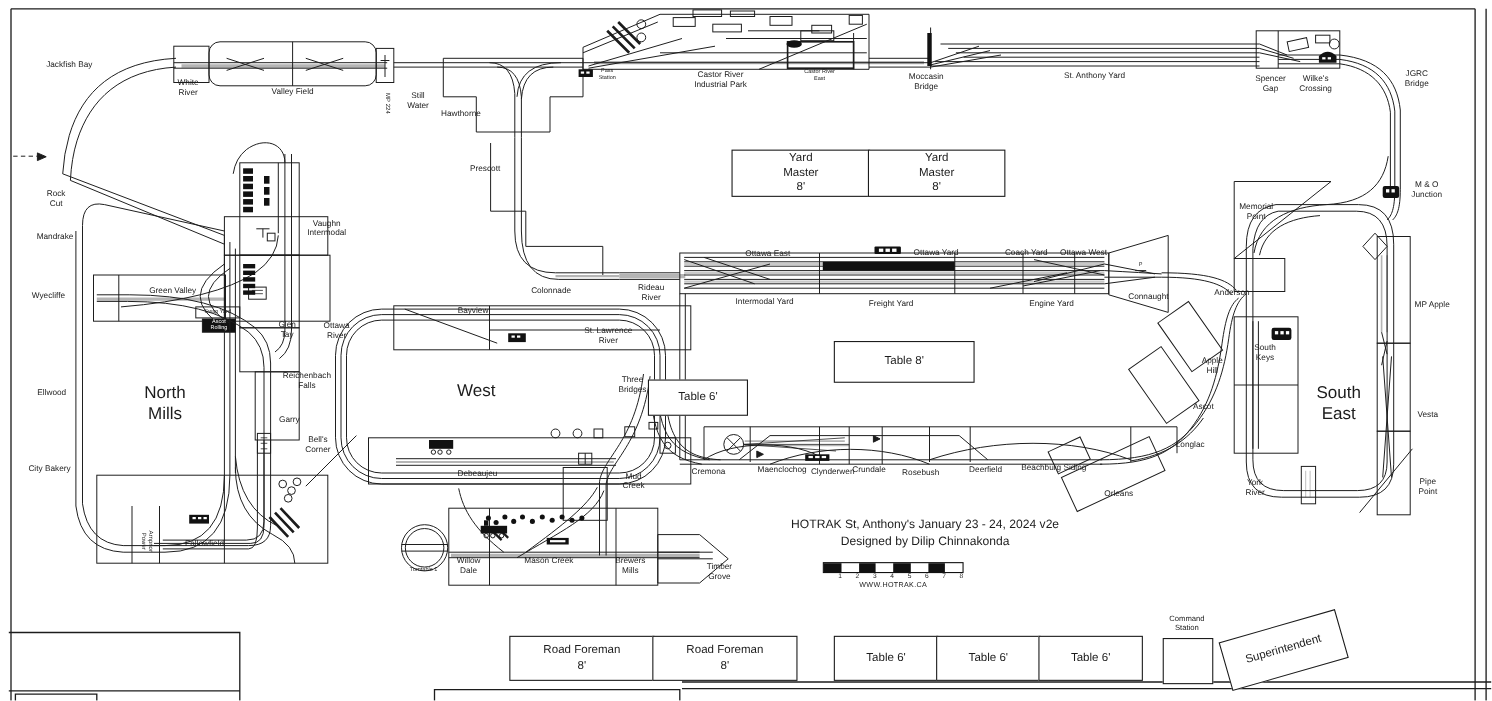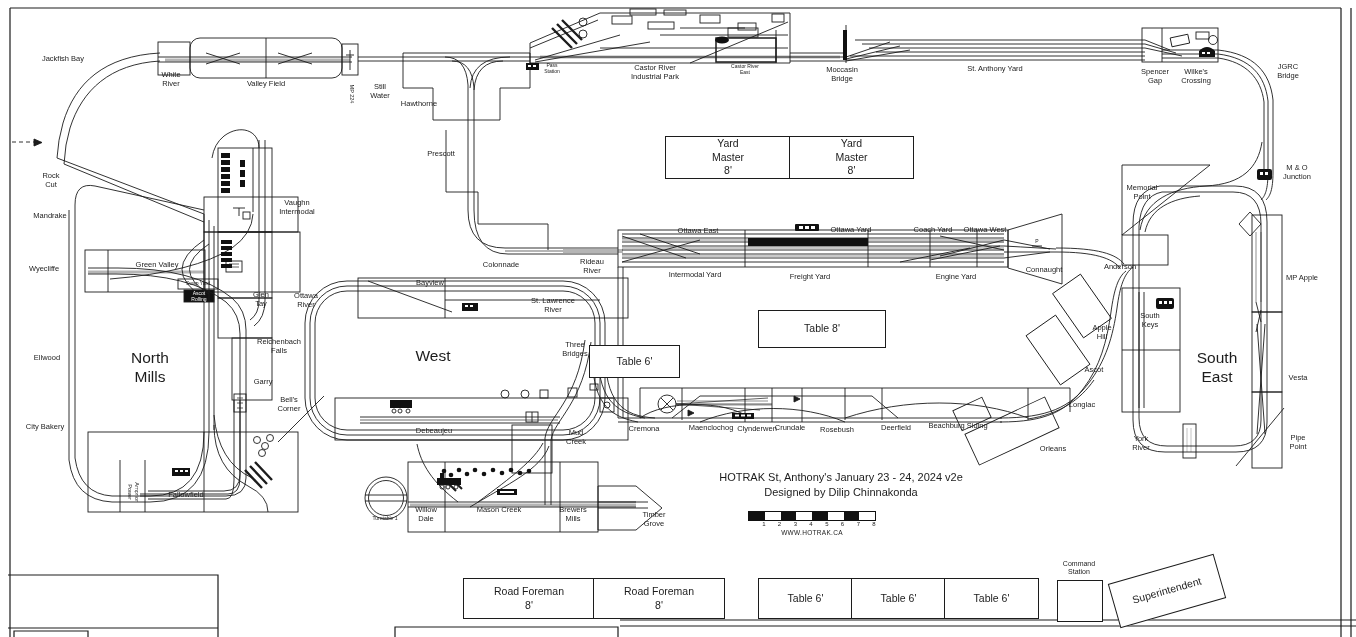--- a/index.html
+++ b/index.html
@@ -397,21 +397,21 @@
 Mills</div>
 <div class="lbl" style="left:654px;top:519px">Timber
 Grove</div>
 <div class="lbl" style="left:644px;top:428px">Cremona</div>
 <div class="lbl" style="left:711px;top:427px">Maenclochog</div>
 <div class="lbl" style="left:757px;top:428px">Clynderwen</div>
 <div class="lbl" style="left:790px;top:427px">Crundale</div>
 <div class="lbl" style="left:837px;top:429px">Rosebush</div>
 <div class="lbl" style="left:896px;top:427px">Deerfield</div>
 <div class="lbl" style="left:958px;top:425px">Beachburg Siding</div>
-<div class="lbl" style="left:1053px;top:448px">Orleans</div>
+<div class="lbl" style="left:1017px;top:448px">Orleans</div>
 <div class="lbl" style="left:1082px;top:404px">Longlac</div>
 <div class="lbl" style="left:1094px;top:369px">Ascot</div>
 <div class="lbl" style="left:1102px;top:332px">Apple
 Hill</div>
 <div class="lbl" style="left:1120px;top:266px">Anderson</div>
 <div class="lbl" style="left:1044px;top:269px">Connaught</div>
 <div class="lbl tiny" style="left:1037px;top:242px">P</div>
 <div class="lbl" style="left:698px;top:230px">Ottawa East</div>
 <div class="lbl" style="left:851px;top:229px">Ottawa Yard</div>
 <div class="lbl" style="left:933px;top:229px">Coach Yard</div>

